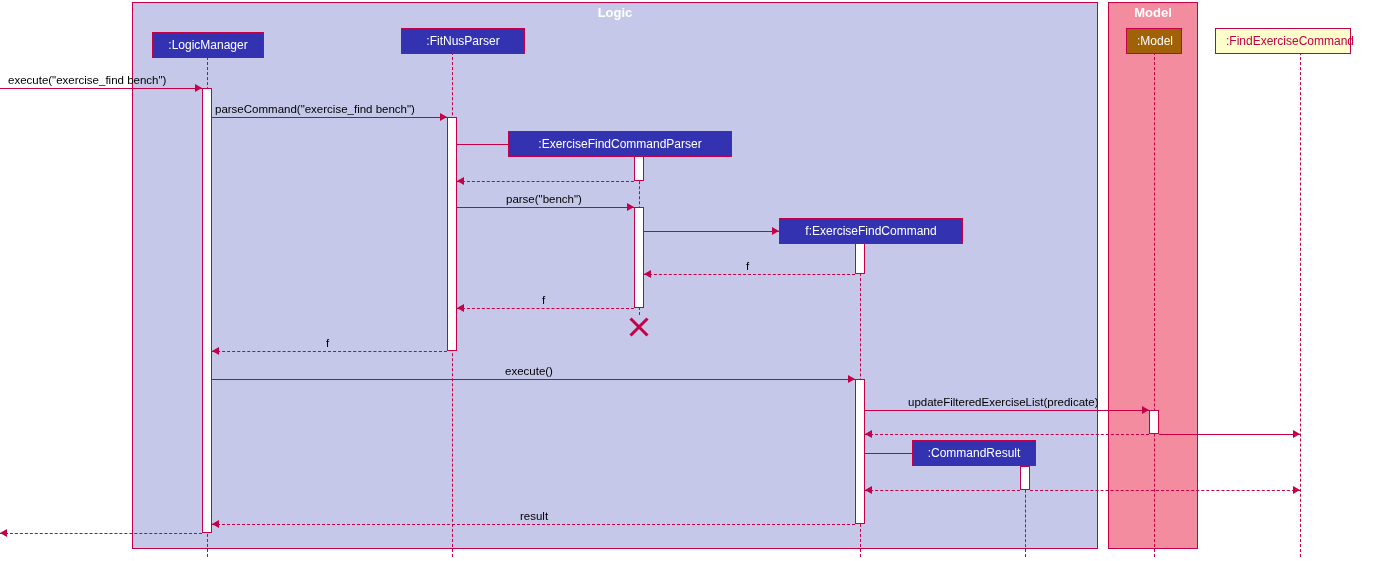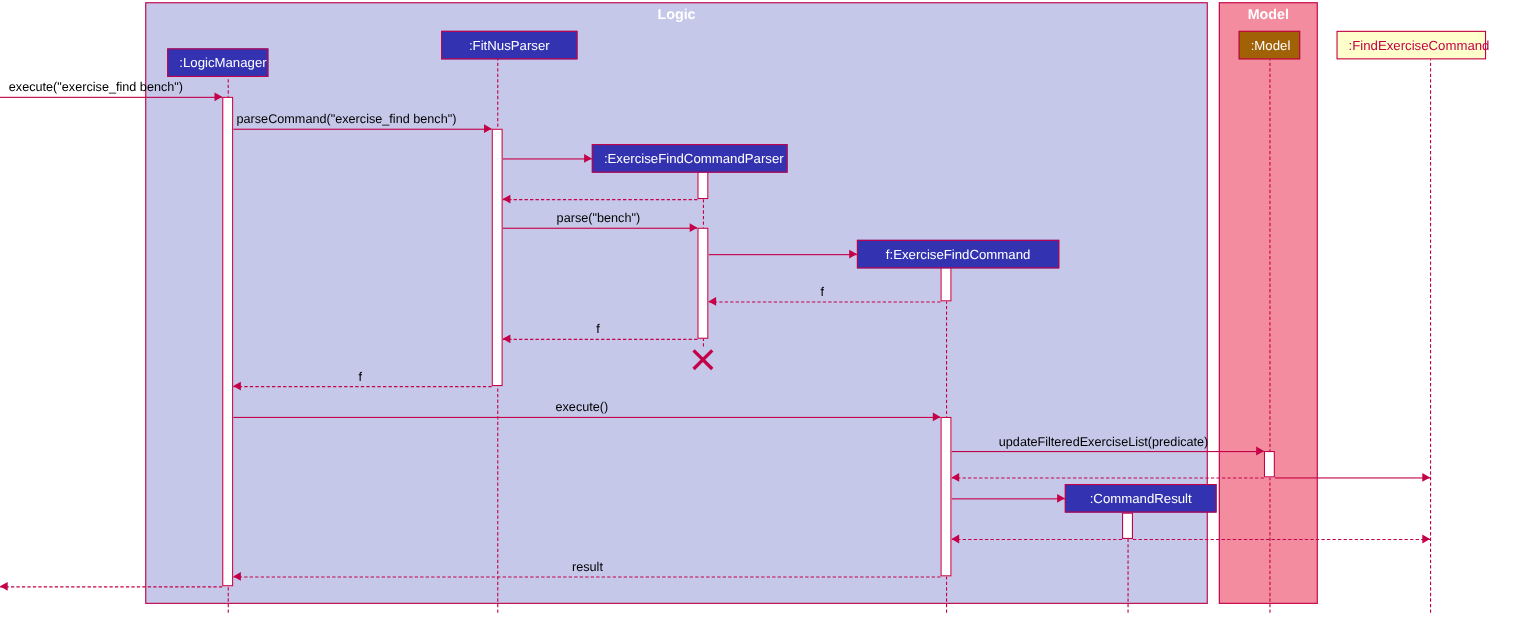--- a/index.html
+++ b/index.html
@@ -26,25 +26,25 @@
 </head>
 <body>
 
 <div class="box logic-box">
   <span class="box-title">Logic</span>
 </div>
 <div class="box model-box">
   <span class="box-title">Model</span>
 </div>
 
-<div class="participant" style="left:152px;top:44px;width:92px">:LogicManager</div>
+<div class="participant" style="left:152px;top:32px;width:112px">:LogicManager</div>
 <div class="participant" style="left:401px;top:28px;width:124px">:FitNusParser</div>
-<div class="participant" style="left:538px;top:131px;width:178px">:ExerciseFindCommandParser</div>
+<div class="participant" style="left:508px;top:131px;width:224px">:ExerciseFindCommandParser</div>
 <div class="participant" style="left:779px;top:218px;width:184px">f:ExerciseFindCommand</div>
-<div class="participant" style="left:968px;top:440px;width:138px">:CommandResult</div>
+<div class="participant" style="left:912px;top:440px;width:124px">:CommandResult</div>
 <div class="participant darkred" style="left:1126px;top:28px;width:56px">:Model</div>
 <div class="participant yellow" style="left:1215px;top:28px;width:136px">:FindExerciseCommand</div>
 
 <div class="lifeline" style="left:207px;top:52px;height:505px"></div>
 <div class="lifeline" style="left:452px;top:52px;height:505px"></div>
 <div class="lifeline" style="left:639px;top:156px;height:159px"></div>
 <div class="lifeline" style="left:860px;top:243px;height:314px"></div>
 <div class="lifeline" style="left:1025px;top:465px;height:92px"></div>
 <div class="lifeline" style="left:1154px;top:52px;height:505px"></div>
 <div class="lifeline" style="left:1300px;top:52px;height:505px"></div>

